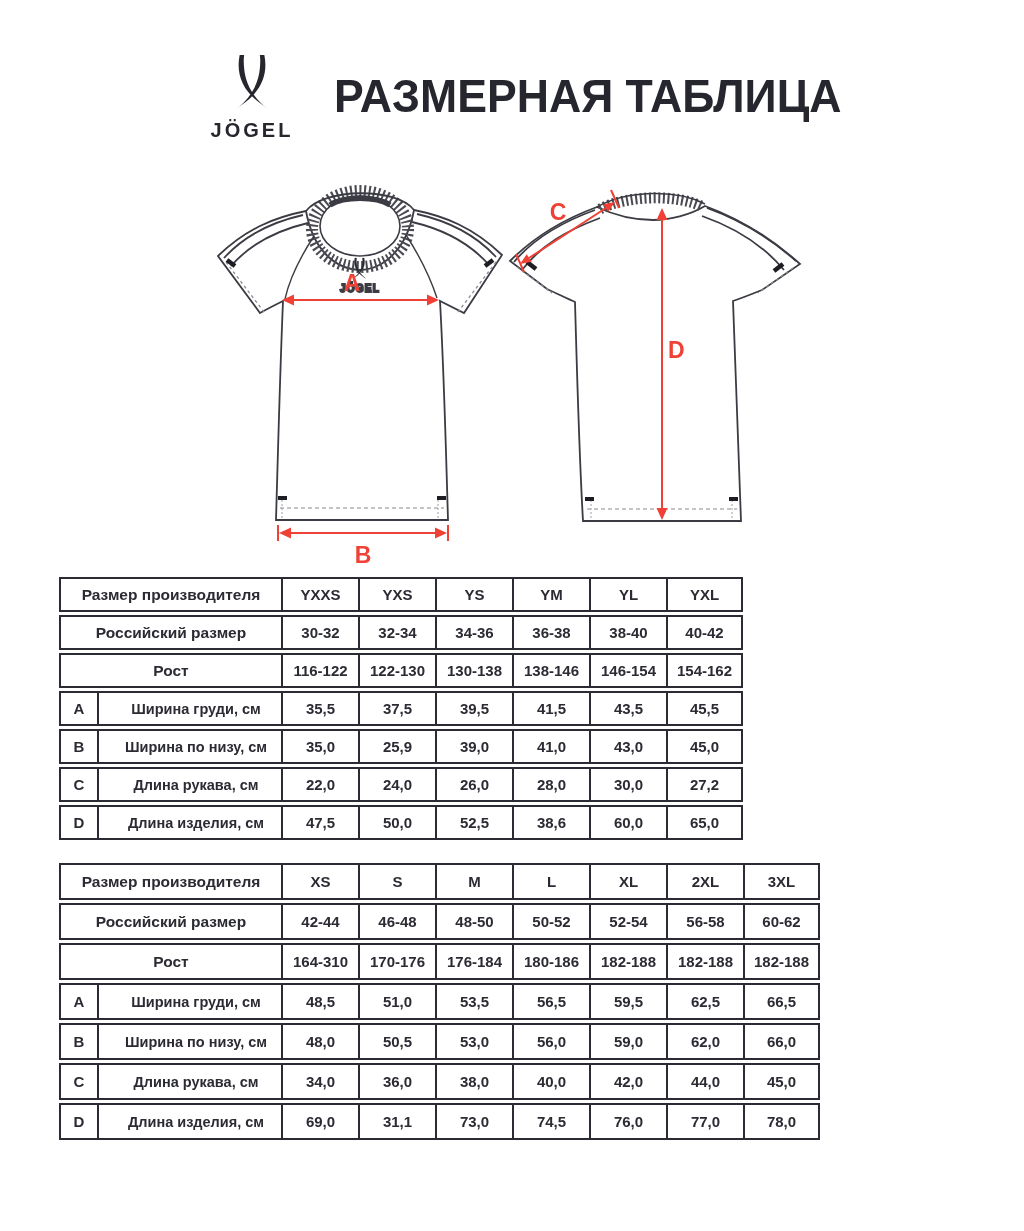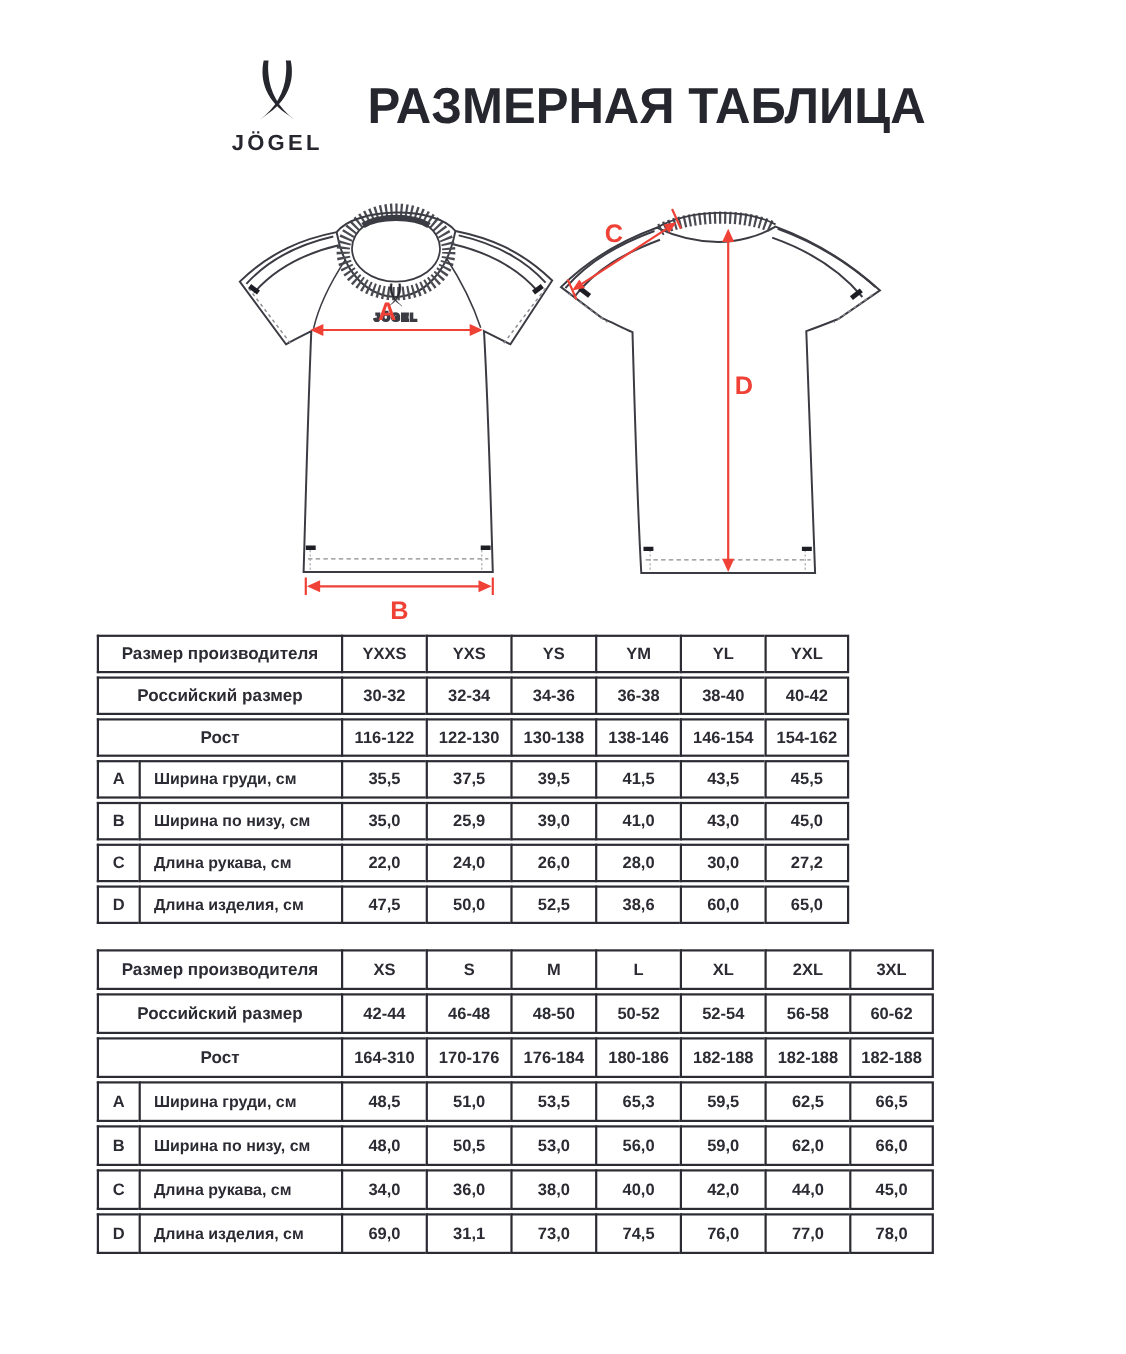--- a/index.html
+++ b/index.html
@@ -15,31 +15,31 @@
   }
   .header{display:flex;align-items:center;margin:50px 0 0 196px;}
   .logo{display:flex;flex-direction:column;align-items:center;width:112px;}
   .logo-mark{width:56px;height:66px;}
   .logo-word{font-weight:700;font-size:20px;letter-spacing:3px;color:#26262e;margin-top:3px;}
   .title{
     font-size:46px;font-weight:800;color:#26262e;margin-left:26px;white-space:nowrap;
     transform:scaleX(.97);transform-origin:left center;letter-spacing:0;
   }
   .diagram{margin:40px 0 0 202px;display:block;}
-  .tables{margin-left:88px;}
+  .tables{margin-left:59px;}
   .size-table{border-collapse:separate;border-spacing:0 3px;table-layout:fixed;}
   .size-table td,.size-table th{
     box-sizing:border-box;height:35px;padding:0;
     border:solid var(--ink);border-width:2px 0 2px 2px;
     font-weight:700;font-size:15px;color:var(--ink);text-align:center;
     font-family:"Liberation Sans",sans-serif;
   }
   .size-table tr > *:last-child{border-right:2px solid var(--ink);}
   .size-table .lbl{font-size:15.5px;}
-  .size-table .name{text-align:left;padding-left:12px;font-size:14.5px;}
+  .size-table .name{text-align:center;padding-left:12px;font-size:14.5px;}
   .size-table--adult{margin-top:17px;}
   .size-table--adult td,.size-table--adult th{height:37px;}
   svg text{font-family:"Liberation Sans",sans-serif;}
   .measure-label{fill:var(--accent);font-size:23px;font-weight:700;}
   .chest-word{fill:#2b2b33;font-size:10px;font-weight:700;letter-spacing:1.2px;}
 </style>
 </head>
 <body>
 
 <div class="header">
@@ -297,21 +297,21 @@
           <td>182-188</td>
           <td>182-188</td>
           <td>182-188</td>
         </tr>
         <tr>
           <td>A</td>
           <td class="name">Ширина груди, см</td>
           <td>48,5</td>
           <td>51,0</td>
           <td>53,5</td>
-          <td>65,3</td>
+          <td>56,5</td>
           <td>59,5</td>
           <td>62,5</td>
           <td>66,5</td>
         </tr>
         <tr>
           <td>B</td>
           <td class="name">Ширина по низу, см</td>
           <td>48,0</td>
           <td>50,5</td>
           <td>53,0</td>

